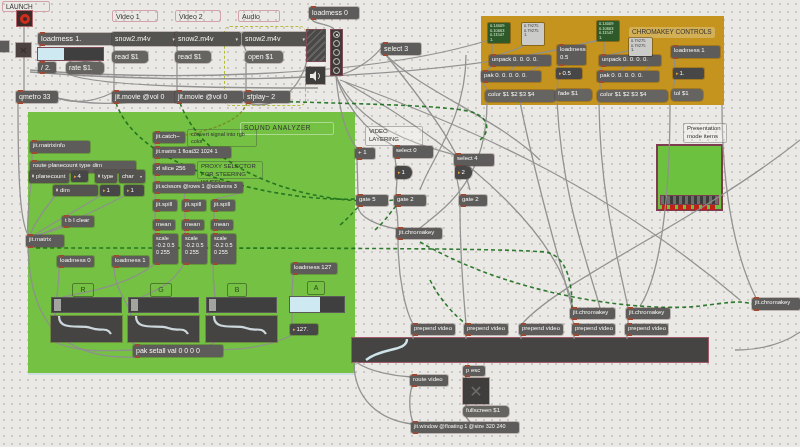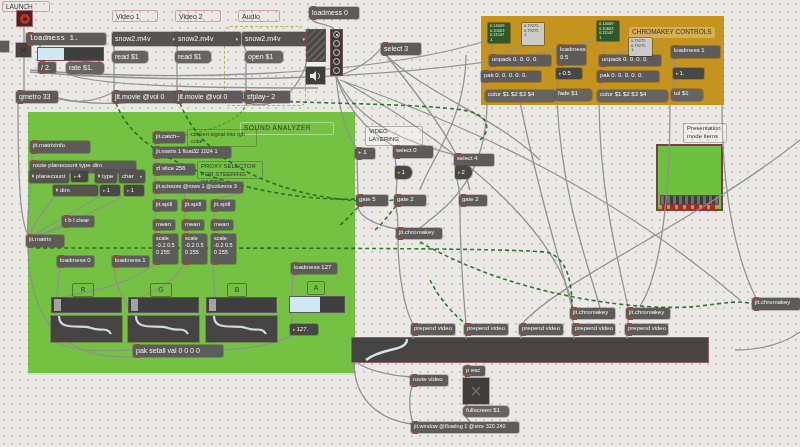--- a/index.html
+++ b/index.html
@@ -189,21 +189,21 @@
   </svg>
 
   <div class="box cmt" style="left:2px;top:1px;width:48px;height:11px;">LAUNCH</div>
   <div class="bang" style="left:16px;top:10px;width:17px;height:17px;">
     <div class="ring"></div>
   </div>
   <div class="toggle" style="left:16px;top:43px;width:15px;height:14px;background:#4c4340;color:#332e2c;font-size:10px;">
       <span>✕</span>
     </div>
   <div class="sliver" style="left:0;top:41px;width:9px;height:11px;"></div>
-  <div class="box ob f75" style="left:26px;top:33px;width:80px;height:12px;font-family:Liberation Mono, monospace;">loadmess 1.</div>
+  <div class="box ob f75" style="left:38px;top:33px;width:80px;height:12px;">loadmess 1.</div>
   <div class="slider" style="left:37px;top:47px;width:67px;height:14px;">
     <div class="fillblue" style="width:40%;"></div>
   </div>
   <div class="box ob f7" style="left:38px;top:62px;width:18px;height:11px;">/ 2.</div>
   <div class="box msg f7" style="left:66px;top:62px;width:38px;height:12px;">rate $1.</div>
   <div class="box ob f7" style="left:16px;top:91px;width:42px;height:12px;">qmetro 33</div>
 
   <div class="box cmt f7" style="left:112px;top:10px;width:46px;height:12px;">Video 1</div>
   <div class="box menu f7" style="left:112px;top:32px;width:66px;height:14px;">
     <span>snow2.m4v</span>

